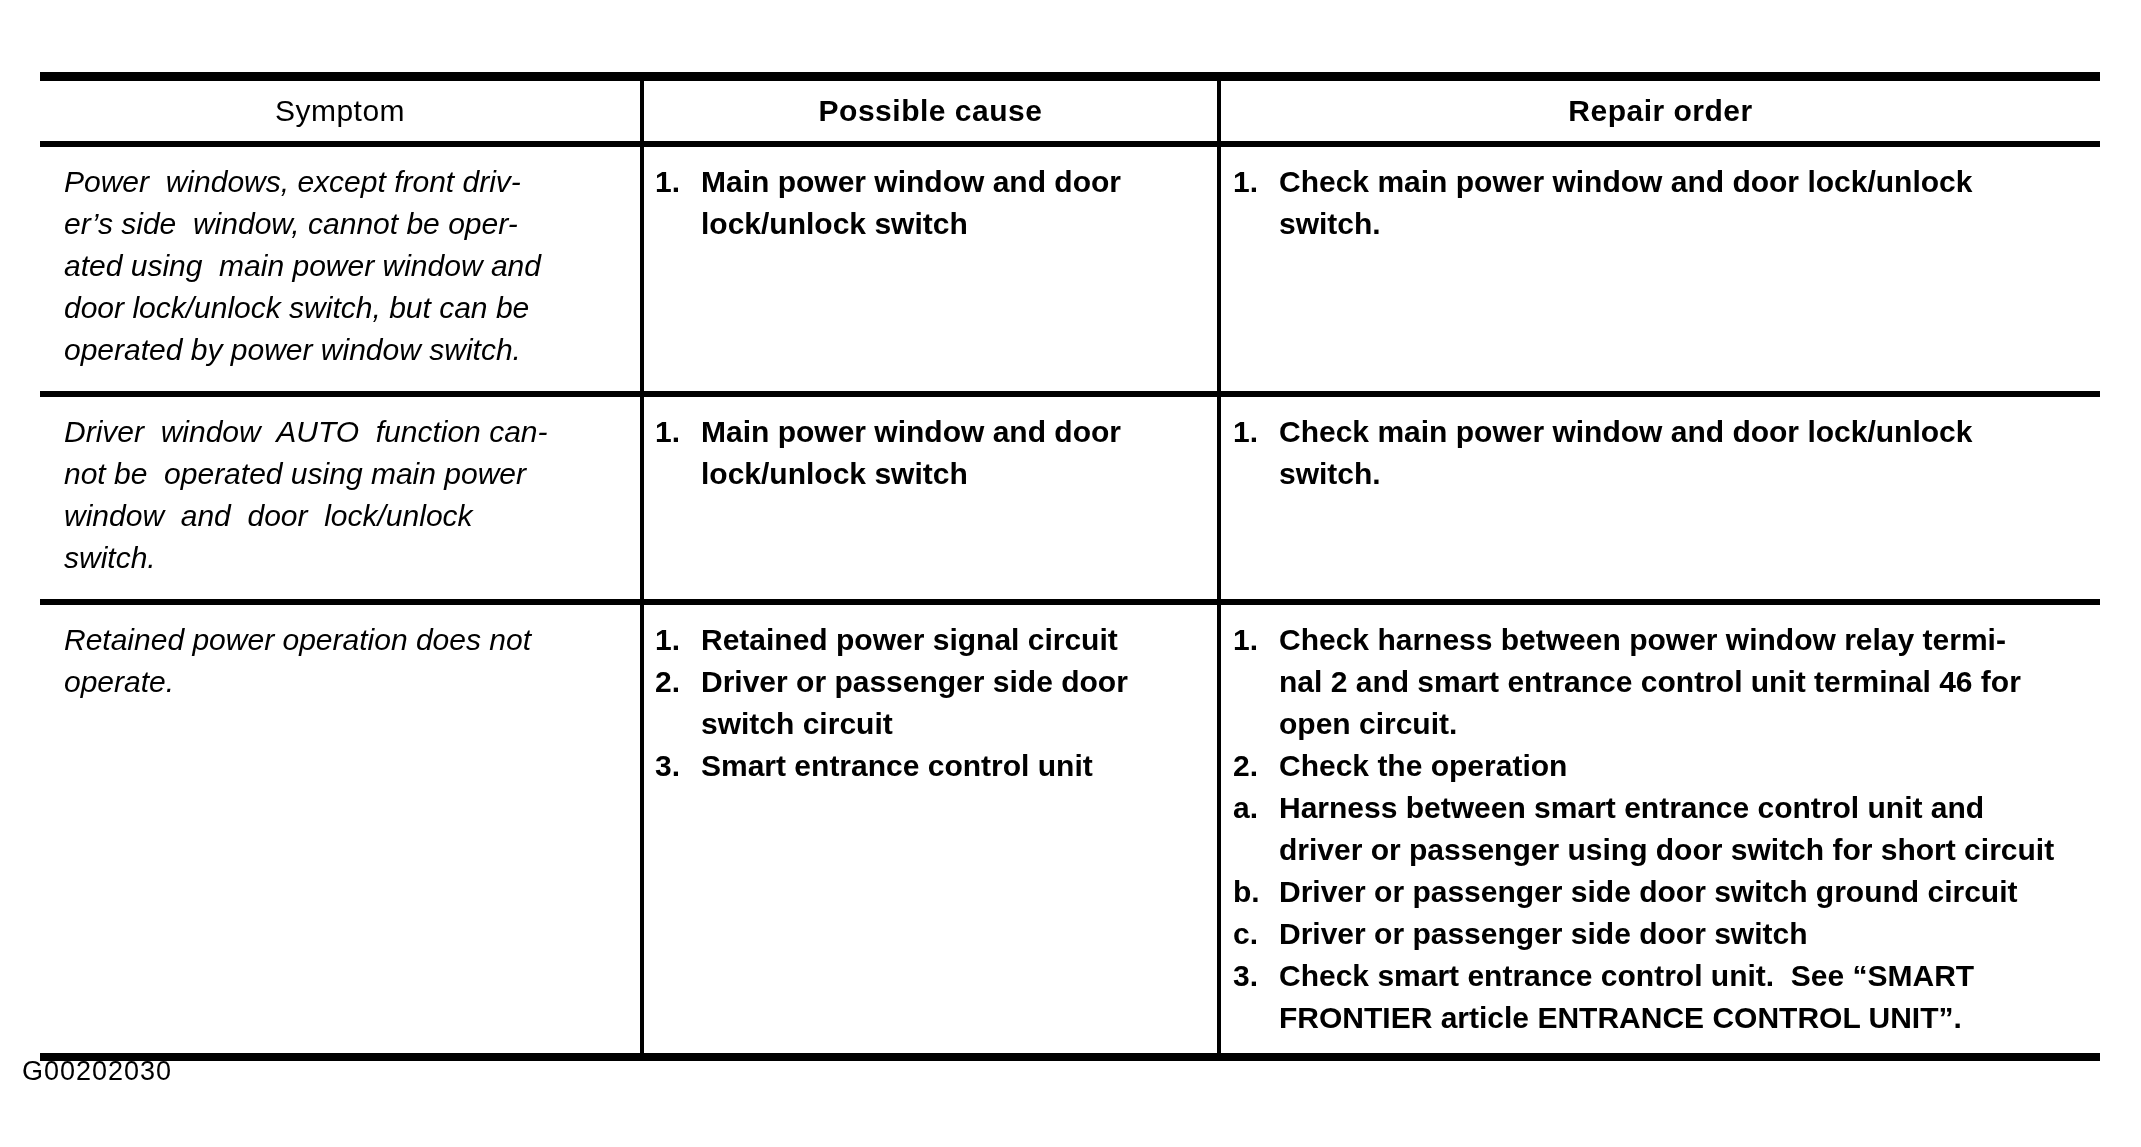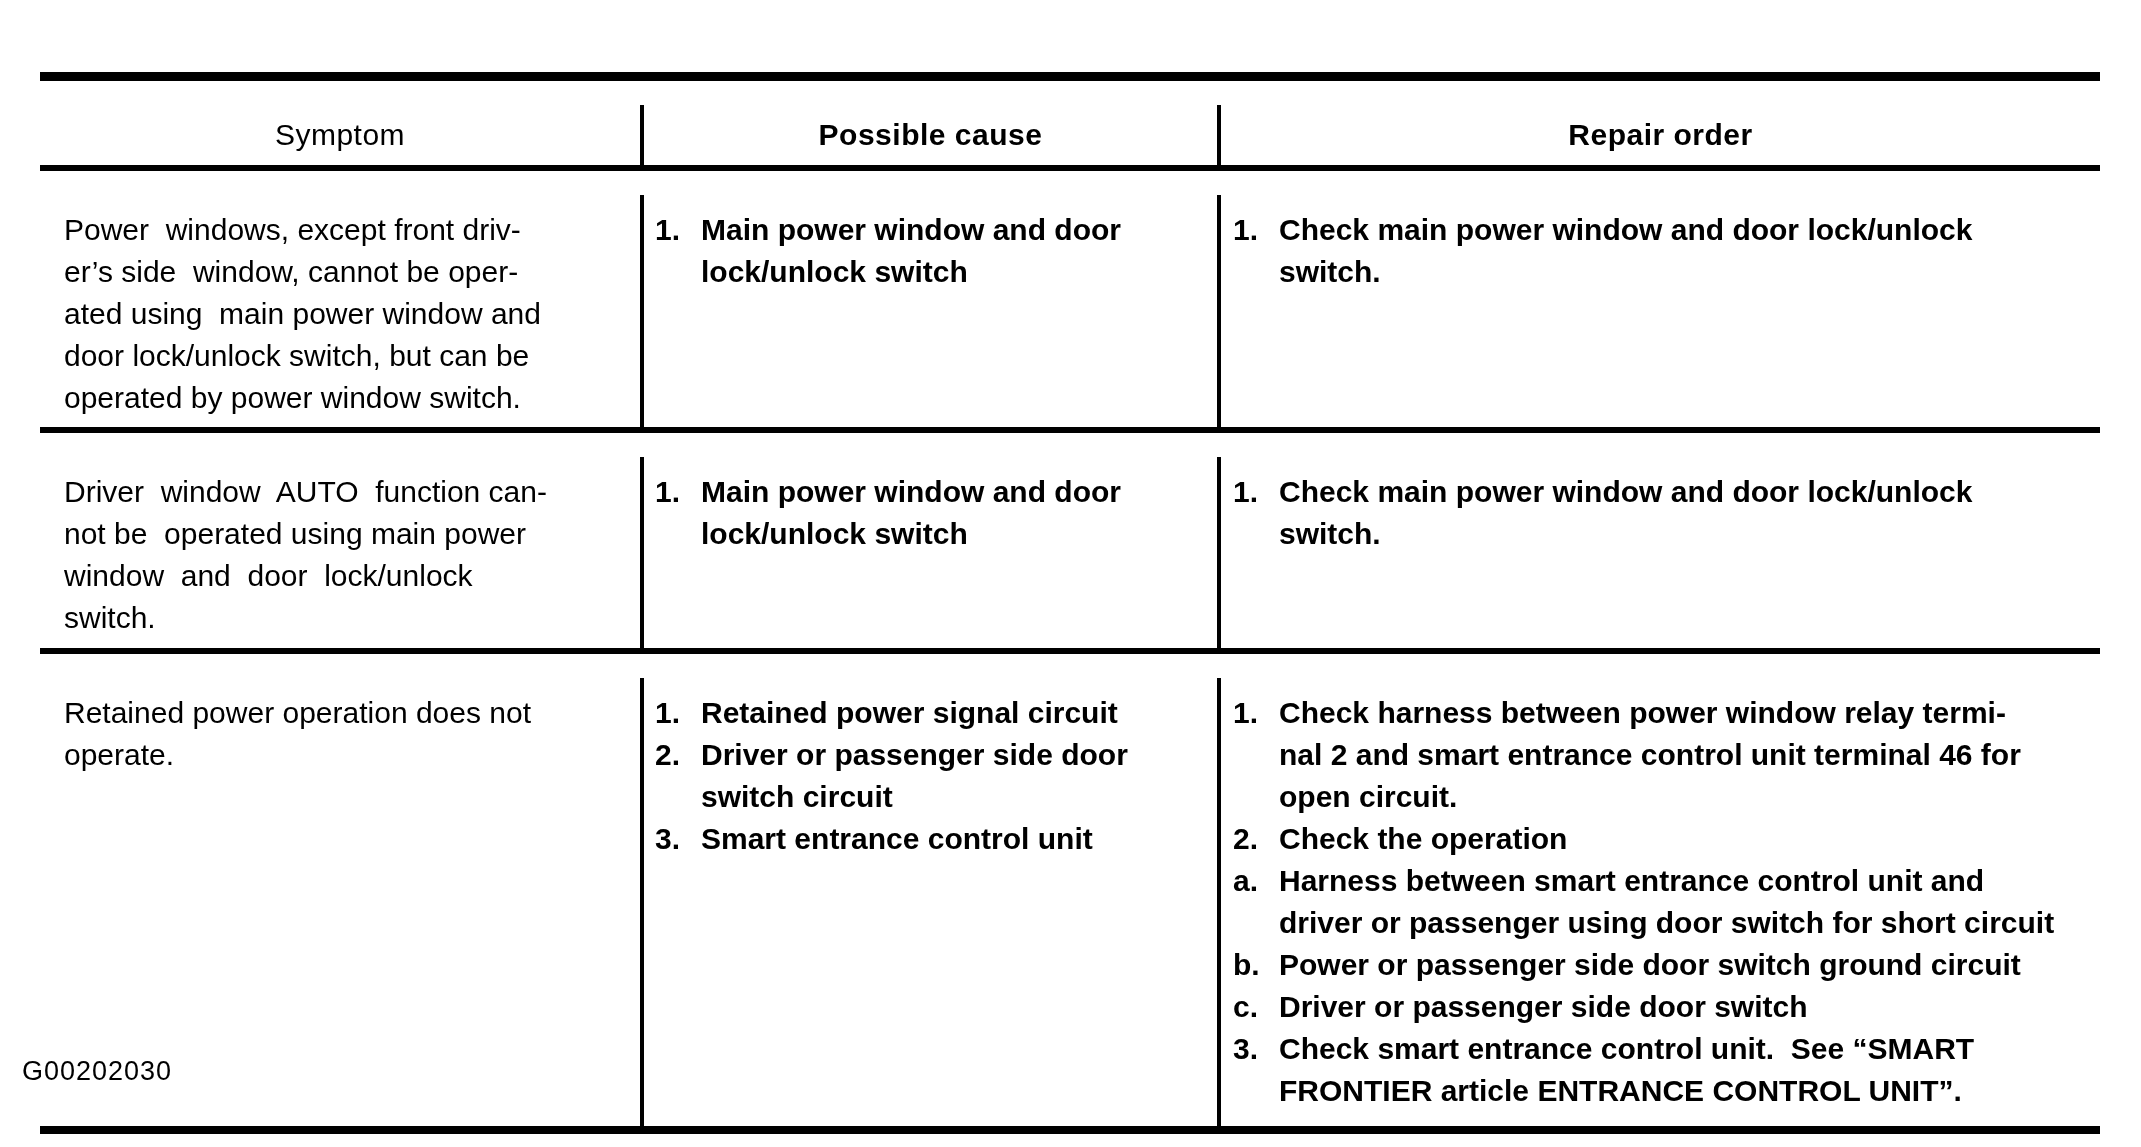--- a/index.html
+++ b/index.html
@@ -21,21 +21,20 @@
     top: 72px;
     width: 2060px;
     box-sizing: border-box;
     border-top: 9px solid #000;
     border-bottom: 8px solid #000;
   }
   .t-row {
     display: grid;
     grid-template-columns: 600px 577px 883px;
     box-sizing: border-box;
-    margin-top: 24px;
   }
   .sep {
     border-bottom: 6px solid #000;
   }
   .header-row {
     height: 66px;
   }
   .header-cell {
     display: flex;
     align-items: center;
@@ -48,21 +47,22 @@
     box-sizing: border-box;
   }
   .vline {
     border-left: 4px solid #000;
     font-weight: bold;
   }
   .row-0 { min-height: 226px; }
   .row-1 { min-height: 197px; }
   .row-2 { min-height: 448px; }
   .symptom-cell {
-    padding: 14px 8px 8px 24px;
+    padding: 14px 8px 20px 24px;
+    font-style: italic;
   }
   .cause-cell {
     padding: 14px 6px 8px 11px;
   }
   .repair-cell {
     padding: 14px 6px 8px 12px;
   }
   .para {
     font-size: 30px;
     line-height: 42px;
@@ -181,21 +181,21 @@
         <span class="li-marker">2.</span>
         <span class="li-text">Check the operation</span>
       </div>
       <div class="li">
         <span class="li-marker">a.</span>
         <span class="li-text">Harness between smart entrance control unit and
 driver or passenger using door switch for short circuit</span>
       </div>
       <div class="li">
         <span class="li-marker">b.</span>
-        <span class="li-text">Power or passenger side door switch ground circuit</span>
+        <span class="li-text">Driver or passenger side door switch ground circuit</span>
       </div>
       <div class="li">
         <span class="li-marker">c.</span>
         <span class="li-text">Driver or passenger side door switch</span>
       </div>
       <div class="li">
         <span class="li-marker">3.</span>
         <span class="li-text">Check smart entrance control unit.  See “SMART
 FRONTIER article ENTRANCE CONTROL UNIT”.</span>
       </div>

